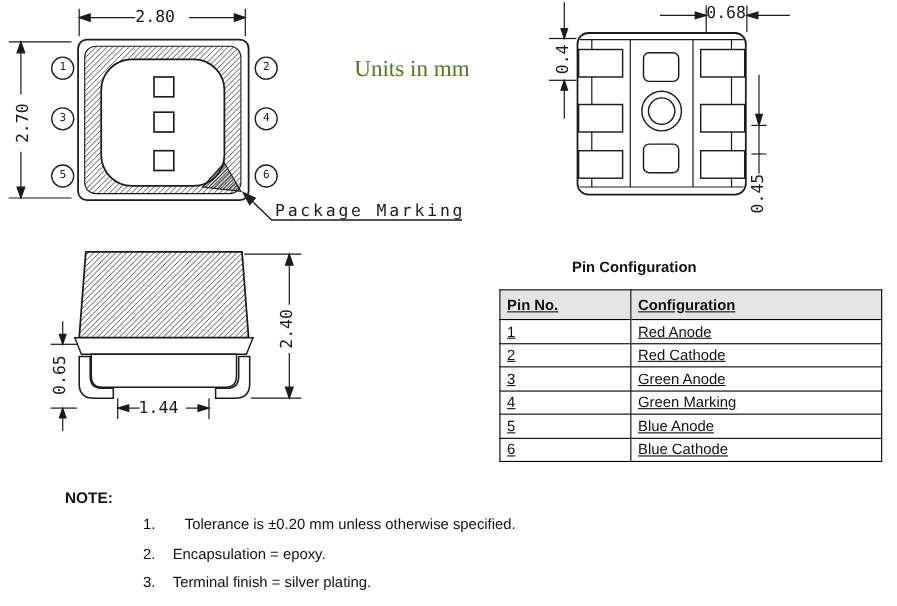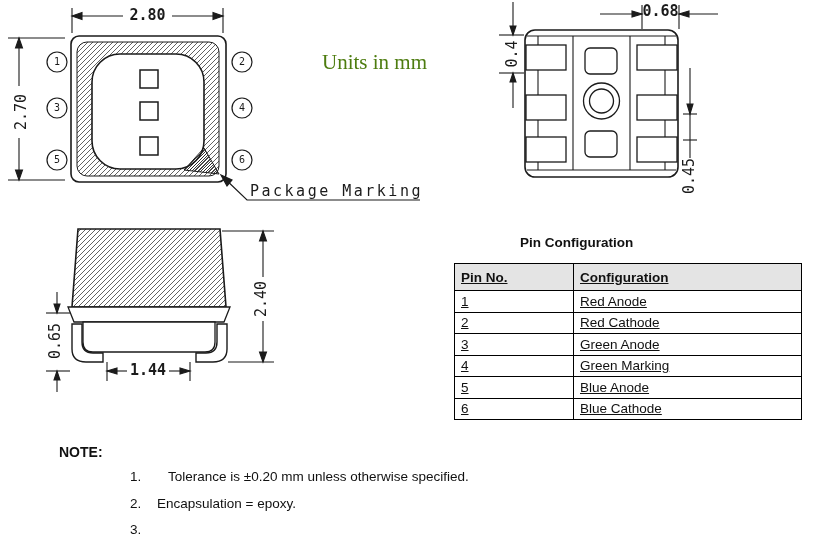--- a/index.html
+++ b/index.html
@@ -6,21 +6,21 @@
   #canvas {
     position:relative; width:815px; height:551px; background:#fff;
     font-family:"Liberation Sans", sans-serif; color:#111; overflow:hidden;
   }
   #linework { position:absolute; left:0; top:0; }
   .abs { position:absolute; }
   .cad {
     font-family:"DejaVu Sans Mono", monospace; font-size:15px; color:#1b1b1b;
     white-space:nowrap; line-height:1;
   }
-  .dim-h { text-align:center;font-weight:bold; }
+  .dim-h { text-align:left; }
   .dim-v { transform:translate(-50%,-50%) rotate(-90deg); transform-origin:center center; }
   .pin-num {
     font-family:"DejaVu Sans Mono", monospace; font-size:10px; color:#1b1b1b;
     transform:translate(-50%,-50%); line-height:1;
   }
   .units { font-family:"Liberation Serif", serif; font-size:21px; color:#4d7c0f; }
   .marking-label { letter-spacing:2.5px; font-size:15px; }
   .table-title { font-size:13.5px; font-weight:bold; }
   #pin-table { border-collapse:collapse; table-layout:fixed;text-decoration:underline; }
   #pin-table th, #pin-table td {
@@ -235,14 +235,15 @@
     </tr>
   </tbody>
     </table>
 
   <div class="abs note-label" style="left:59px; top:444px;">NOTE:</div>
   <span class="abs note-num" style="left:130px; top:469px;">1.</span>
   <span class="abs note-text" style="left:157px; top:469px;margin-left:11px;">Tolerance is ±0.20 mm unless otherwise specified.</span>
   <span class="abs note-num" style="left:130px; top:496px;">2.</span>
   <span class="abs note-text" style="left:157px; top:496px;">Encapsulation = epoxy.</span>
   <span class="abs note-num" style="left:130px; top:522px;">3.</span>
+  <span class="abs note-text" style="left:157px; top:522px;">Terminal finish = silver plating.</span>
 
 </div>
 
 </body></html>

